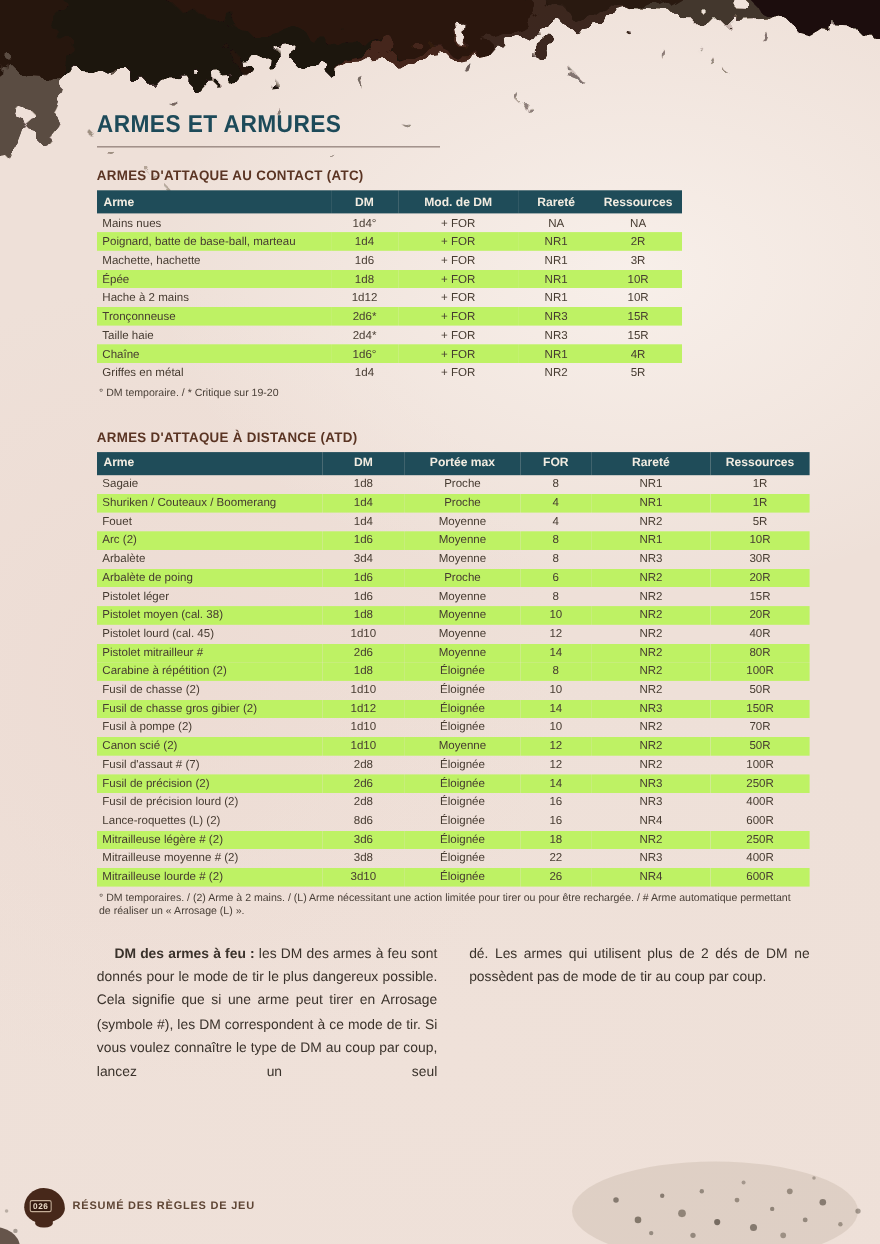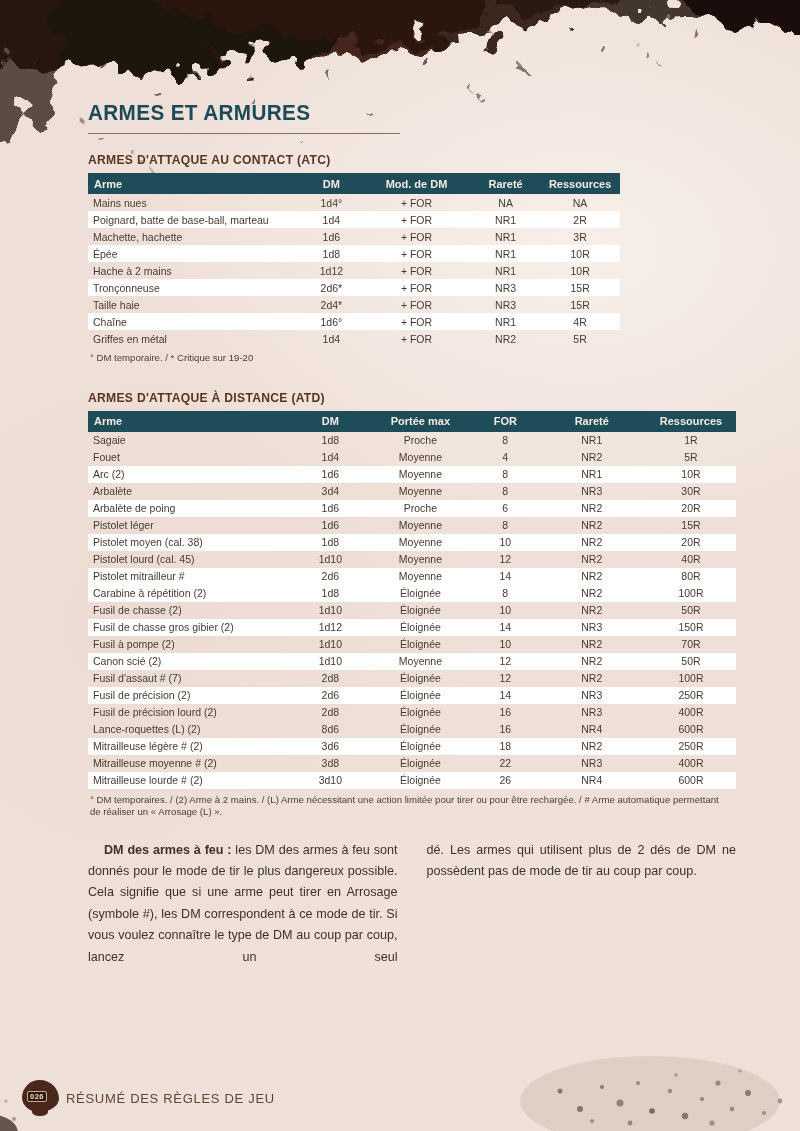--- a/index.html
+++ b/index.html
@@ -36,21 +36,21 @@
   thead th{
     background:#1f4c59;color:#f2ece1;font-size:11px;font-weight:bold;
     height:21px;padding:0;text-align:center;
   }
   thead th:first-child{text-align:left;padding-left:6px;margin-left:12px;}
   tbody td{
     height:17px;font-size:10.5px;color:#463b31;text-align:center;padding:0;
     white-space:nowrap;overflow:hidden;
   }
   tbody td.name-cell{text-align:left;padding-left:5px;}
-  tbody tr.alt{background:#ffffff;margin-top:44px;}
+  tbody tr.alt{background:#bef264;margin-top:44px;}
 
   .footnote{
     font-size:9.6px;color:#4a4038;line-height:12.5px;margin:1px 0 0 2px;
   }
   .spacer-atc{height:26px;}
 
   .bodytext{display:flex;gap:29px;margin-top:21px;}
   .bodytext .col{flex:1;text-align:justify;font-size:12.6px;line-height:21.4px;color:#3a322b;}
   .bodytext p{margin:0;text-indent:16px;}
   .bodytext p + p{margin-top:9px;}
@@ -66,21 +66,21 @@
   .skull::after{
     content:"";position:absolute;left:10px;bottom:-4px;width:16px;height:9px;
     background:#47281a;border-radius:30% 30% 45% 45%;
   }
   .pagenum{
     position:absolute;left:5px;top:11px;background:#33190e;color:#ead9c6;
     font-size:7.5px;font-weight:bold;line-height:9px;padding:0 2px;
     border:1px solid #c4ad97;border-radius:2px;letter-spacing:.5px;
   }
   .footer-label{
-    position:absolute;left:66px;top:13px;font-size:13px;font-weight:normal;
+    position:absolute;left:66px;top:13px;font-size:10px;font-weight:bold;
     color:#5e4534;letter-spacing:.7px;
   }
 </style>
 </head>
 <body>
 
 <svg class="grunge-top" viewBox="0 0 800 220">
   <defs>
     <filter id="rough" x="-30%" y="-30%" width="160%" height="260%">
       <feTurbulence type="fractalNoise" baseFrequency="0.032" numOctaves="3" seed="7" result="n"></feTurbulence>
@@ -260,20 +260,28 @@
     </thead>
     <tbody>
         <tr>
           <td class="name-cell">Sagaie</td>
           <td>1d8</td>
           <td>Proche</td>
           <td>8</td>
           <td>NR1</td>
           <td>1R</td>
         </tr>
+        <tr class="alt">
+          <td class="name-cell">Shuriken / Couteaux / Boomerang</td>
+          <td>1d4</td>
+          <td>Proche</td>
+          <td>4</td>
+          <td>NR1</td>
+          <td>1R</td>
+        </tr>
         <tr>
           <td class="name-cell">Fouet</td>
           <td>1d4</td>
           <td>Moyenne</td>
           <td>4</td>
           <td>NR2</td>
           <td>5R</td>
         </tr>
         <tr class="alt">
           <td class="name-cell">Arc (2)</td>

